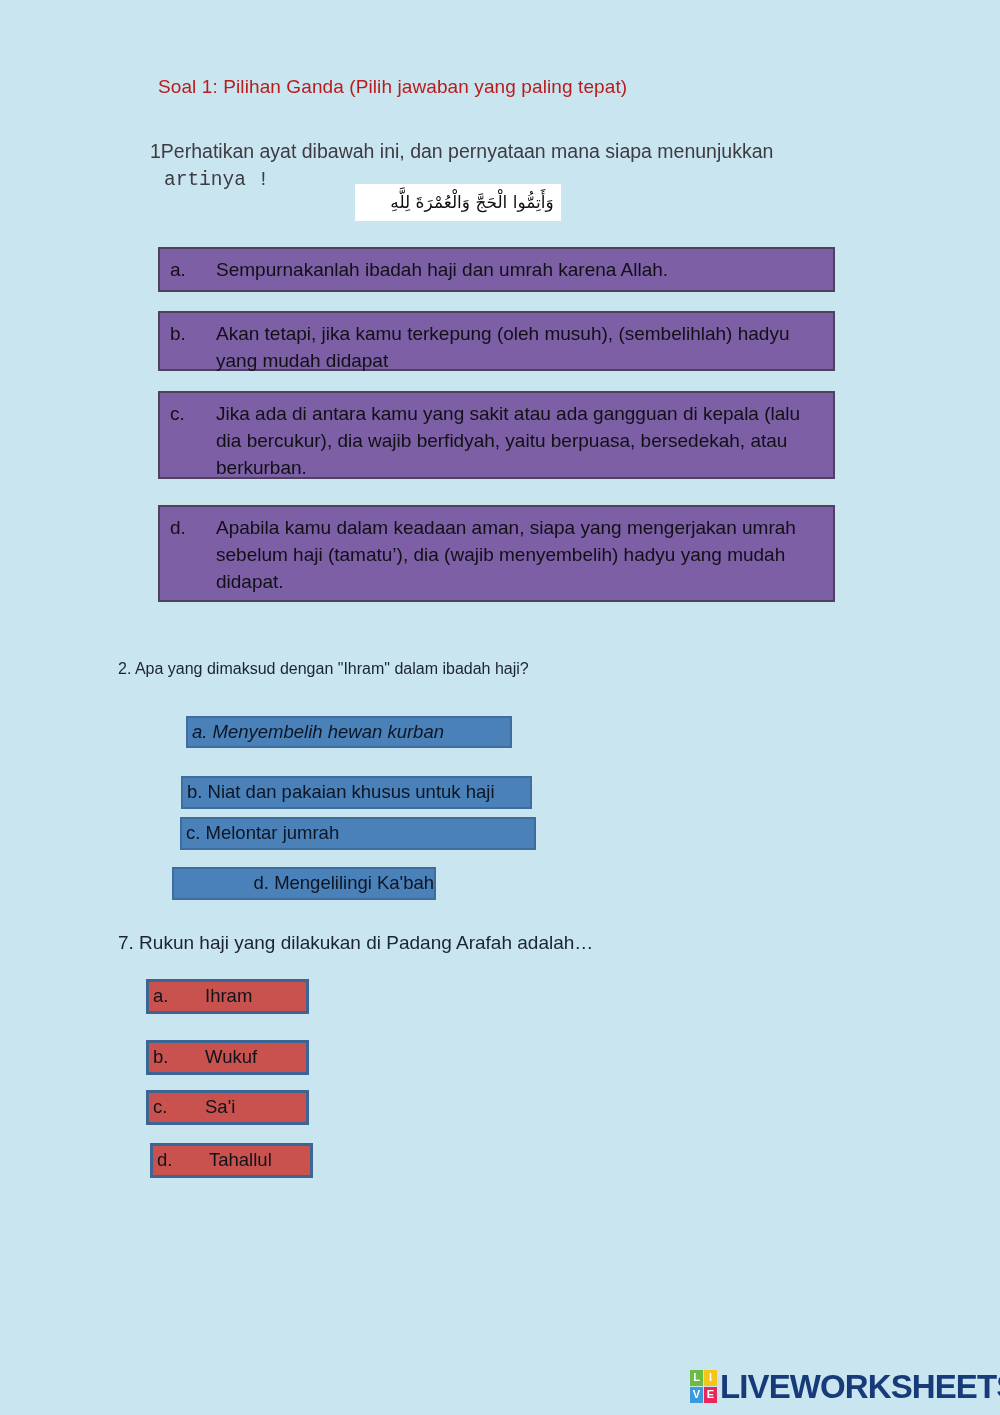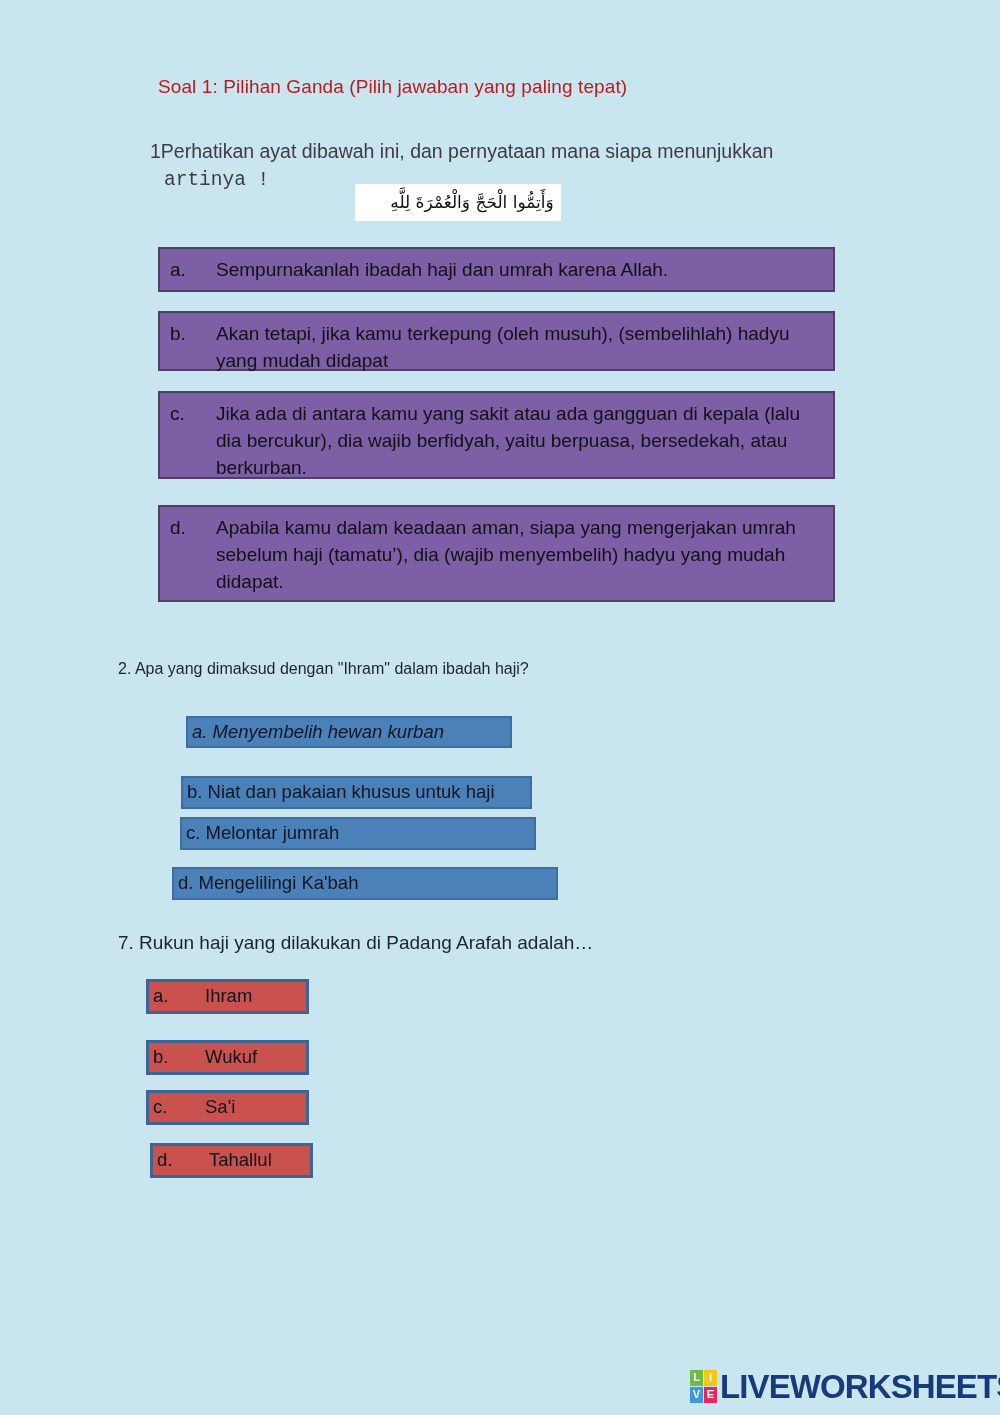--- a/index.html
+++ b/index.html
@@ -219,21 +219,21 @@
   </div>
 
   <div class="opt-blue" style="left:181px; top:768px; width:351px; height:33px;margin-top:8px;">
     <span>b. Niat dan pakaian khusus untuk haji</span>
   </div>
 
   <div class="opt-blue" style="left:180px; top:817px; width:356px; height:33px;">
     <span>c. Melontar jumrah</span>
   </div>
 
-  <div class="opt-blue" style="left:172px; top:867px; width:386px; height:33px;">
+  <div class="opt-blue" style="left:172px; top:867px; width:264px; height:33px;justify-content:flex-end;">
     <span>d. Mengelilingi Ka'bah</span>
   </div>
 
   <div class="q3-stem">7. Rukun haji yang dilakukan di Padang Arafah adalah…</div>
 
   <div class="opt-red" style="left:146px; top:979px; width:163px; height:35px;">
     <span class="letter">a.</span>
     <span>Ihram</span>
   </div>
 

